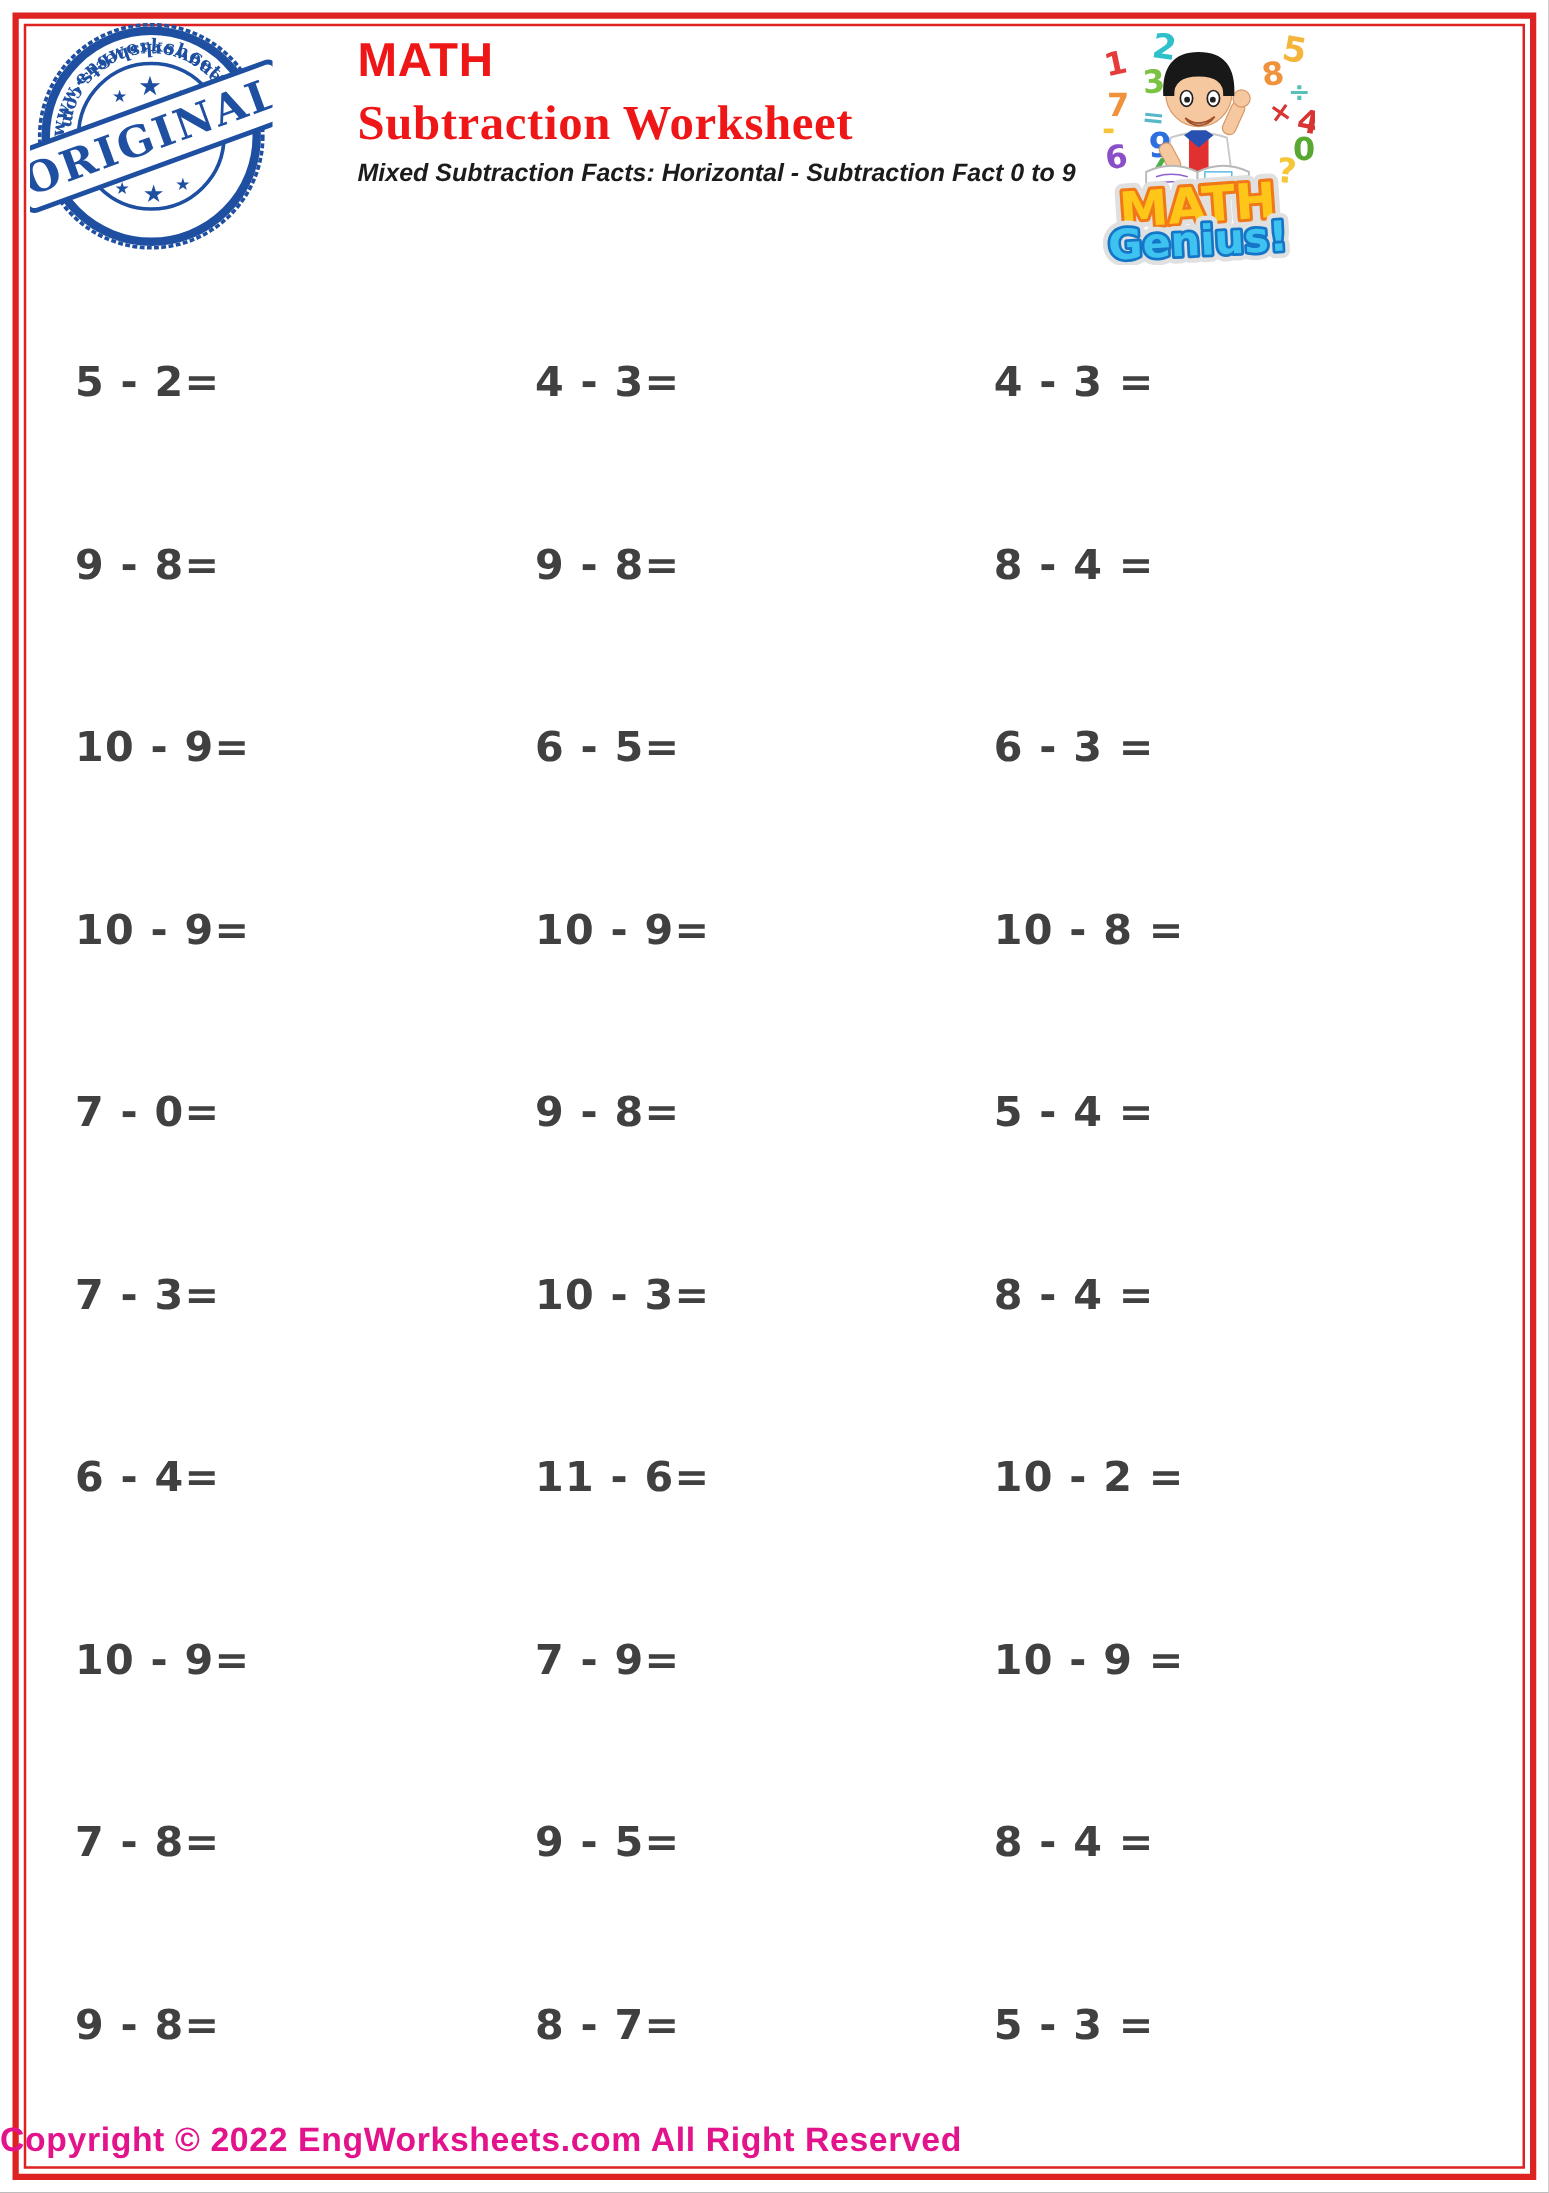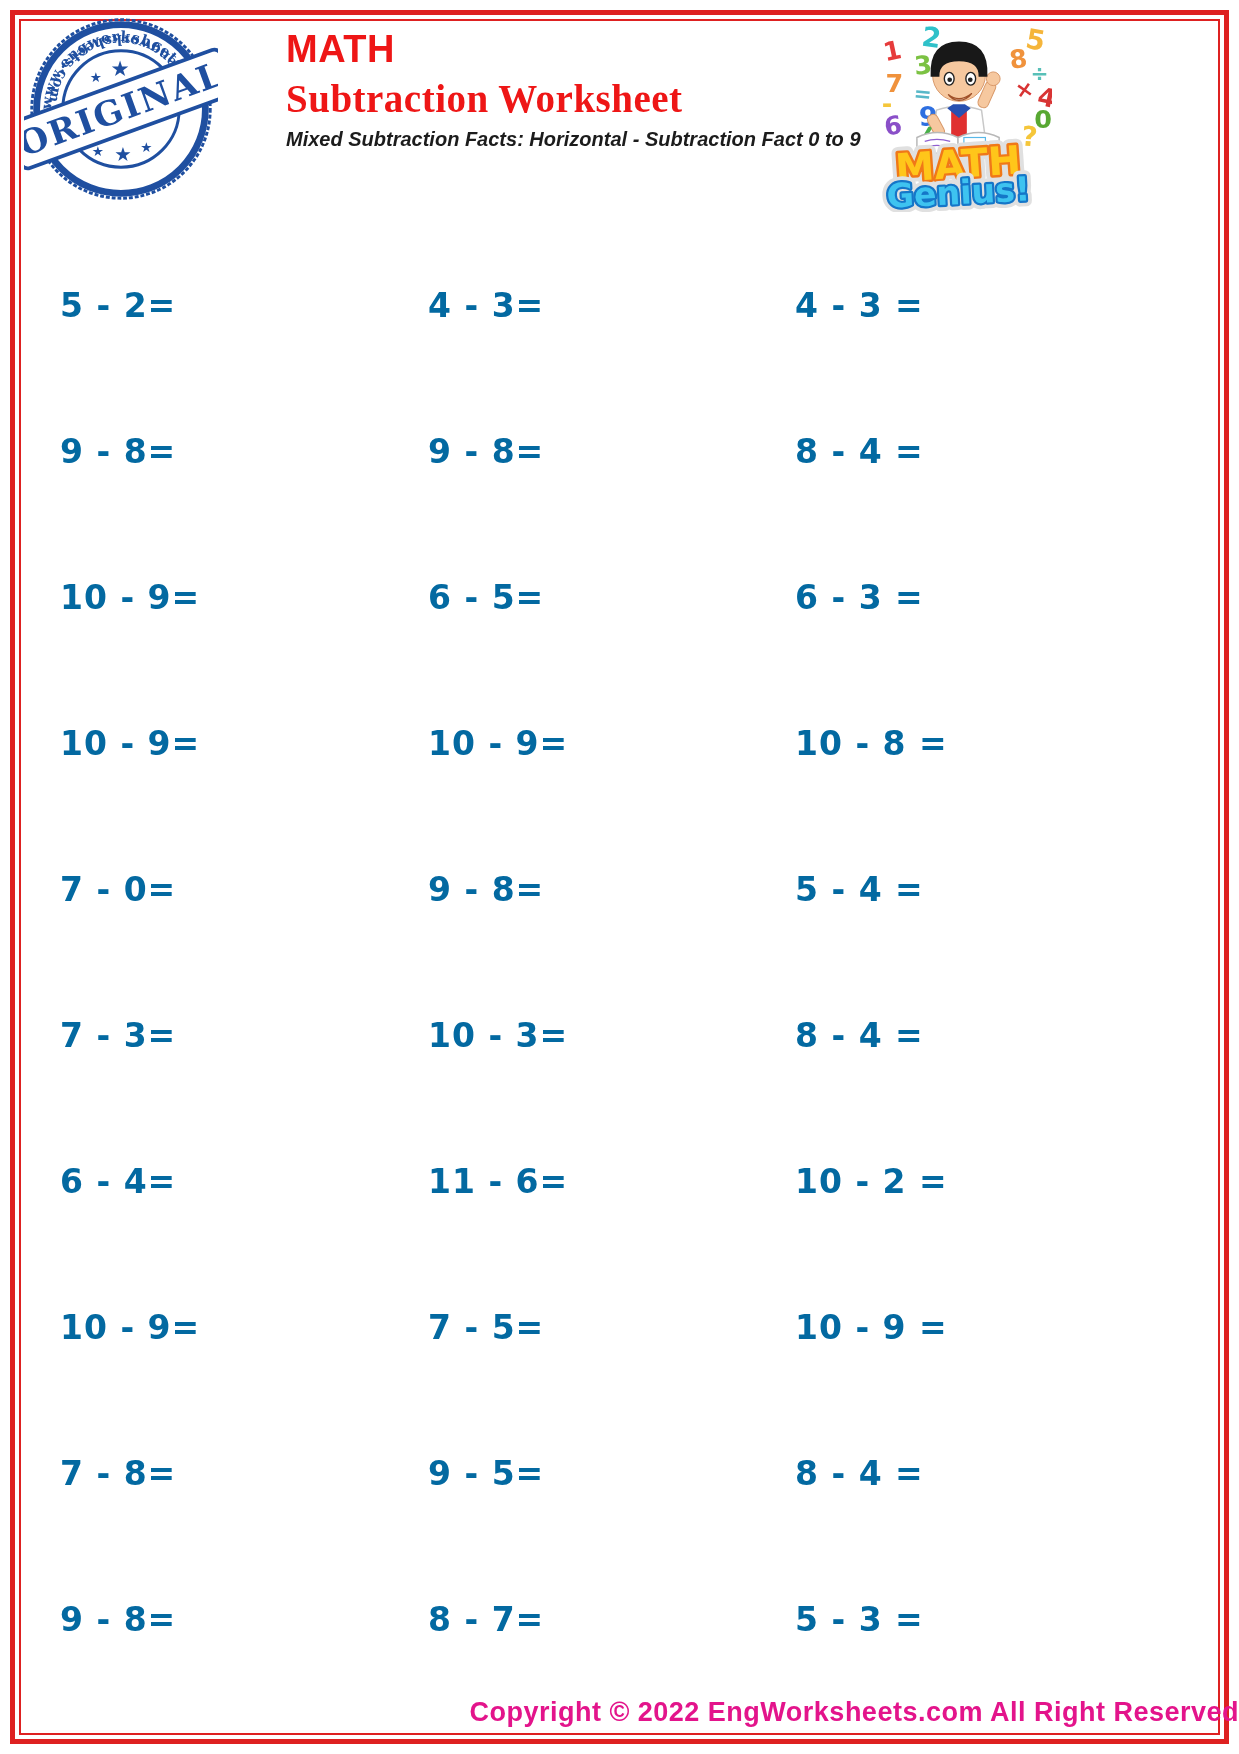--- a/index.html
+++ b/index.html
@@ -30,29 +30,29 @@
     grid-template-columns:368px 367px 1fr;
     grid-auto-rows:146px;
     align-items:center;
     padding-left:60px;
     box-sizing:border-box;
   }
   .cell{
     font-family:"DejaVu Sans",sans-serif;
     font-weight:bold;
     font-size:33px;
-    color:#0369a1;
+    color:#404040;
     letter-spacing:1px;
     white-space:pre;
   }
 
   
   .copyright{
     position:absolute;left:0;bottom:26px;width:100%;
-    text-align:right;
+    text-align:left;
     font-size:27px;font-weight:bold;
     color:#e3148b;
     letter-spacing:.5px;
   }
 </style>
 </head>
 <body>
 
 <div class="page">
 
@@ -164,21 +164,21 @@
       <div class="cell">7 - 0=</div>
       <div class="cell">9 - 8=</div>
       <div class="cell">5 - 4 =</div>
       <div class="cell">7 - 3=</div>
       <div class="cell">10 - 3=</div>
       <div class="cell">8 - 4 =</div>
       <div class="cell">6 - 4=</div>
       <div class="cell">11 - 6=</div>
       <div class="cell">10 - 2 =</div>
       <div class="cell">10 - 9=</div>
-      <div class="cell">7 - 5=</div>
+      <div class="cell">7 - 9=</div>
       <div class="cell">10 - 9 =</div>
       <div class="cell">7 - 8=</div>
       <div class="cell">9 - 5=</div>
       <div class="cell">8 - 4 =</div>
       <div class="cell">9 - 8=</div>
       <div class="cell">8 - 7=</div>
       <div class="cell">5 - 3 =</div>
     </div>
 
   <div class="copyright">Copyright © 2022 EngWorksheets.com All Right Reserved</div>

